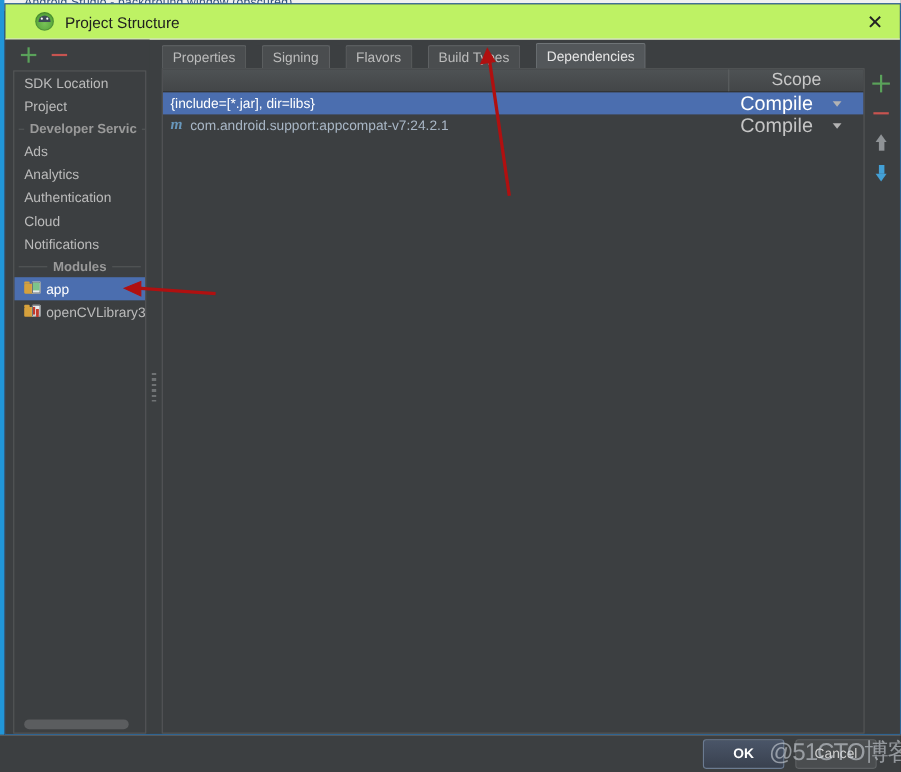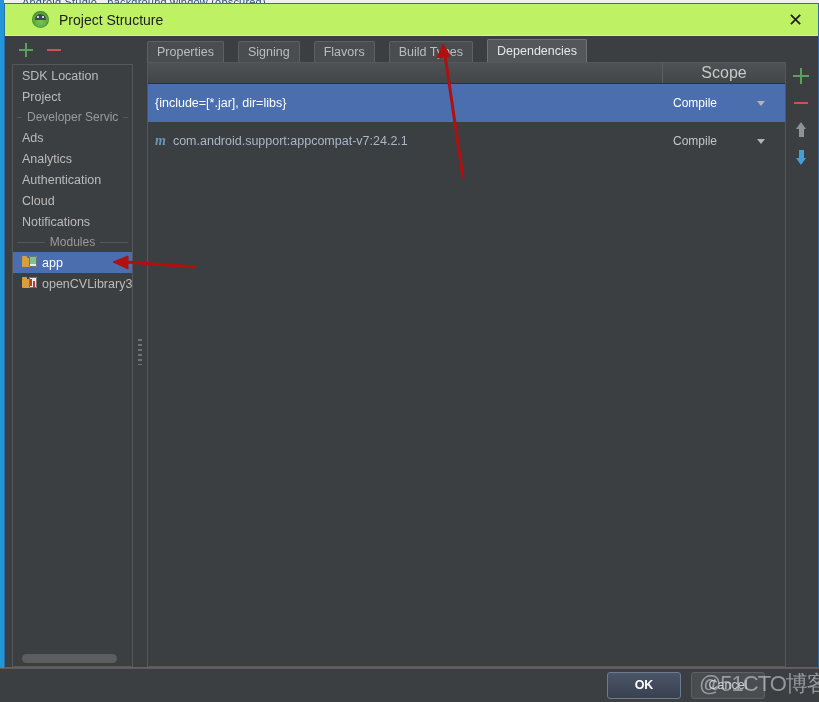--- a/index.html
+++ b/index.html
@@ -188,21 +188,21 @@
     color: #ffffff;
   }
   .side-sep {
     height: 20px;
     display: flex;
     align-items: center;
     gap: 5px;
     padding: 0 4px 0 4px;
     color: #9a9a9a;
     font-size: 12px;
-    font-weight: normal;
+    font-weight: bold;
     white-space: nowrap;
     overflow: hidden;
   }
   .side-sep .line {
     height: 1px;
     background: #555759;
     flex: 1 1 auto;
     min-width: 4px;
   }
   .side-sep .line.short { flex: 0 0 5px; }
@@ -357,21 +357,21 @@
     justify-content: center;
     color: #c8c8c8;
     font-size: 16px;
     border-right: 1px solid #5d6062;
     box-sizing: border-box;
   }
   .th.col-name { flex: 1 1 auto; }
   .th.col-scope { flex: 0 0 122px; border-right: none; }
 
   .trow {
-    height: 38px;
+    height: 20px;
     display: flex;
     align-items: center;
     cursor: pointer;
   }
   .trow.selected { background: #4b6eaf; }
   .td-name {
     flex: 1 1 auto;
     display: flex;
     align-items: center;
     padding-left: 7px;
@@ -382,21 +382,21 @@
     min-width: 0;
   }
   .trow.selected .td-name { color: #ffffff; }
   .td-scope {
     flex: 0 0 122px;
     display: flex;
     align-items: center;
     justify-content: space-between;
     padding: 0 20px 0 10px;
     color: #c5c5c5;
-    font-size: 12px;
+    font-size: 18px;
     box-sizing: border-box;
   }
   .trow.selected .td-scope { color: #ffffff; }
   .caret-down {
     width: 0; height: 0;
     border-left: 4px solid transparent;
     border-right: 4px solid transparent;
     border-top: 5px solid #b3b3b3;
     flex: 0 0 auto;
   }
@@ -454,21 +454,21 @@
   
   .footer {
     position: absolute;
     left: 4px;
     top: 668px;
     width: 815px;
     height: 34px;
     display: flex;
     align-items: center;
     justify-content: flex-end;
-    padding-right: 54px;
+    padding-right: 22px;
     gap: 10px;
     box-sizing: border-box;
   }
   .btn {
     min-width: 74px;
     height: 27px;
     padding: 0 14px;
     display: flex;
     align-items: center;
     justify-content: center;

